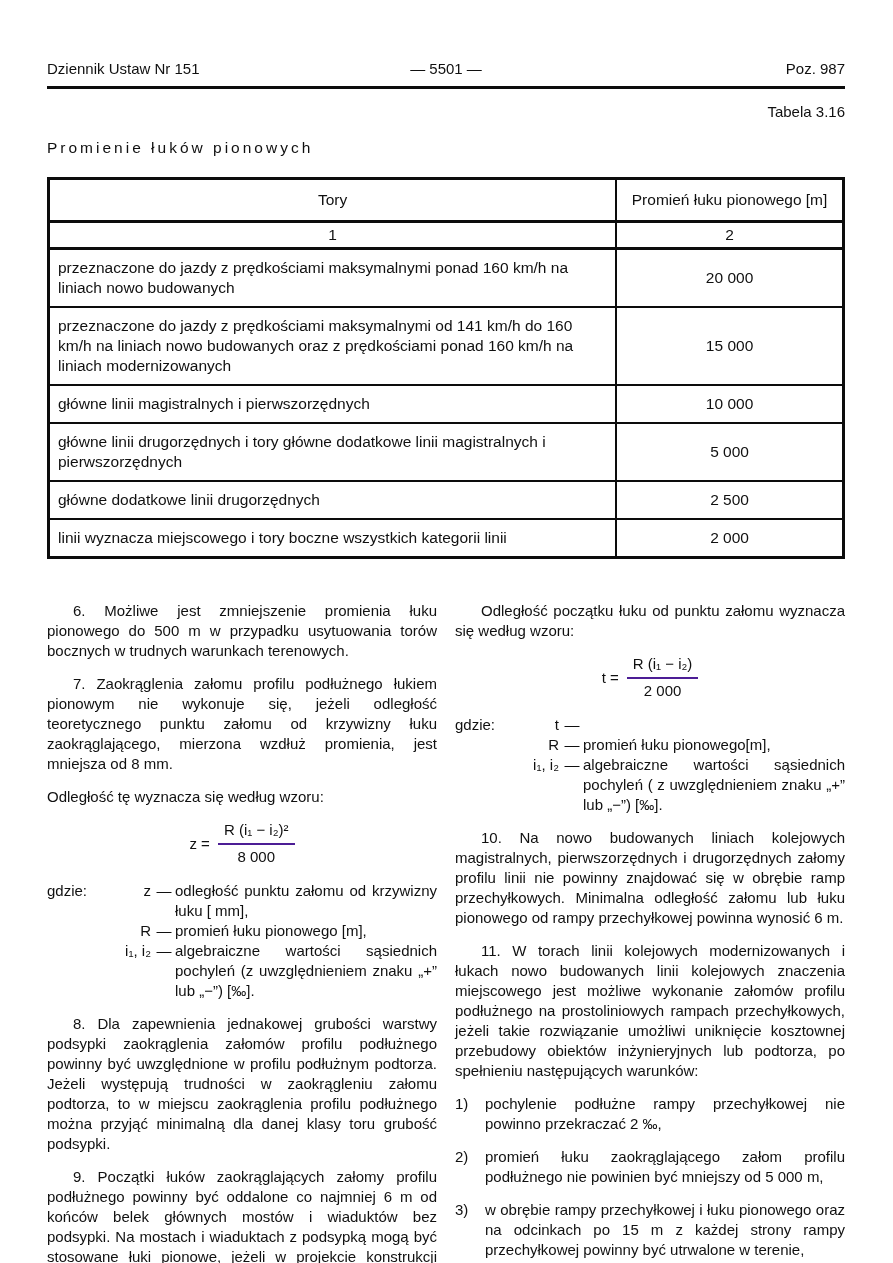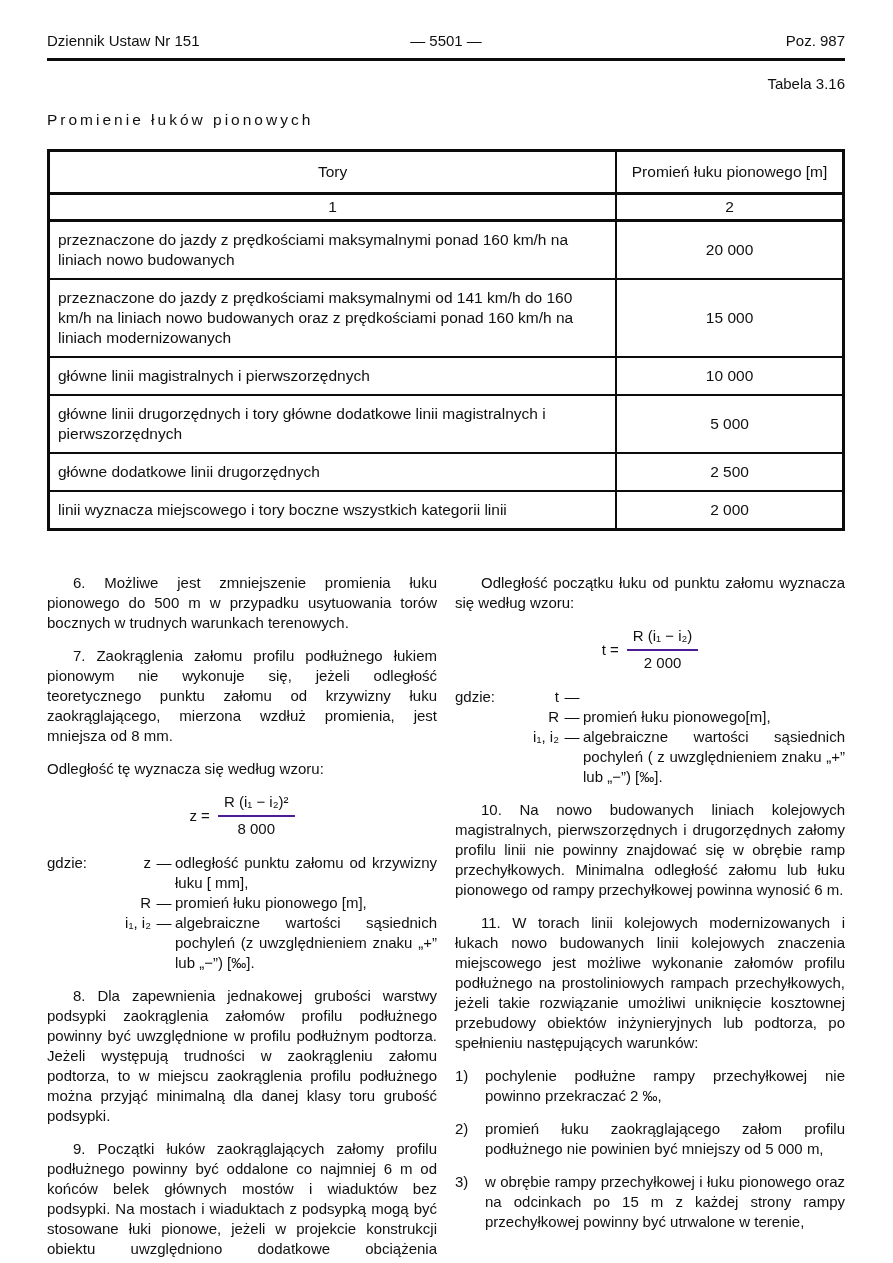--- a/index.html
+++ b/index.html
@@ -1,20 +1,20 @@
 <!DOCTYPE html>
 <html lang="pl"><head>
 <meta charset="utf-8">
 <style>
   html,body{margin:0;padding:0;background:#e8e8e8;}
   .page{
     width:893px;height:1263px;background:#ffffff;color:#101010;
     font-family:"Liberation Sans","DejaVu Sans",sans-serif;
     position:relative;margin:0 auto;overflow:hidden;box-sizing:border-box;
-    padding:32px 48px 0 47px;
+    padding:60px 48px 0 47px;
   }
   
   .doc-header{display:grid;grid-template-columns:1fr auto 1fr;font-size:15px;}
   .doc-header .h-left{text-align:left;}
   .doc-header .h-center{text-align:right;}
   .doc-header .h-right{text-align:right;}
   .head-rule{border-bottom:3px solid #0c0c0c;margin-top:9px;}
   .tabela-label{text-align:right;font-size:15px;margin-top:14px;}
   .doc-title{text-align:left;font-size:15.5px;letter-spacing:3px;margin-top:19px;}
   

